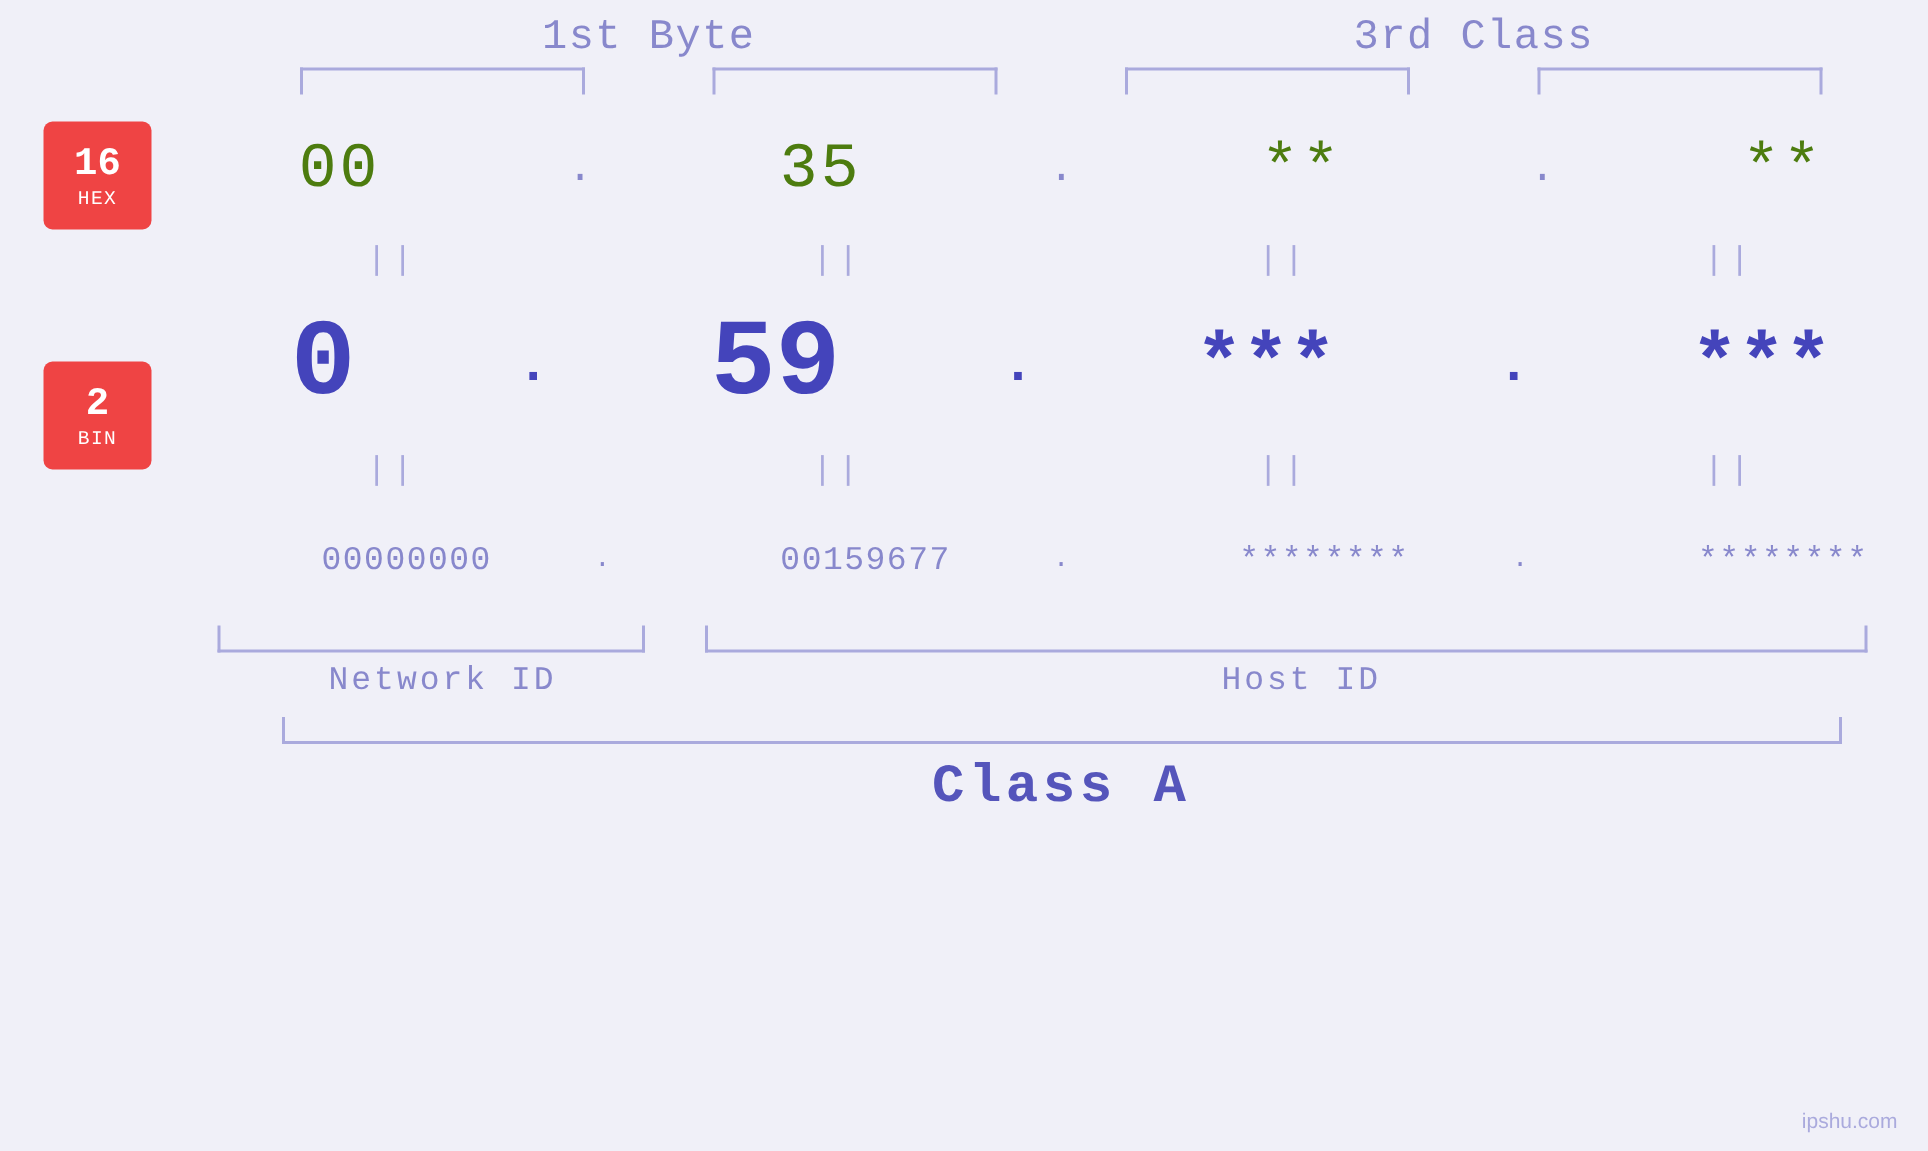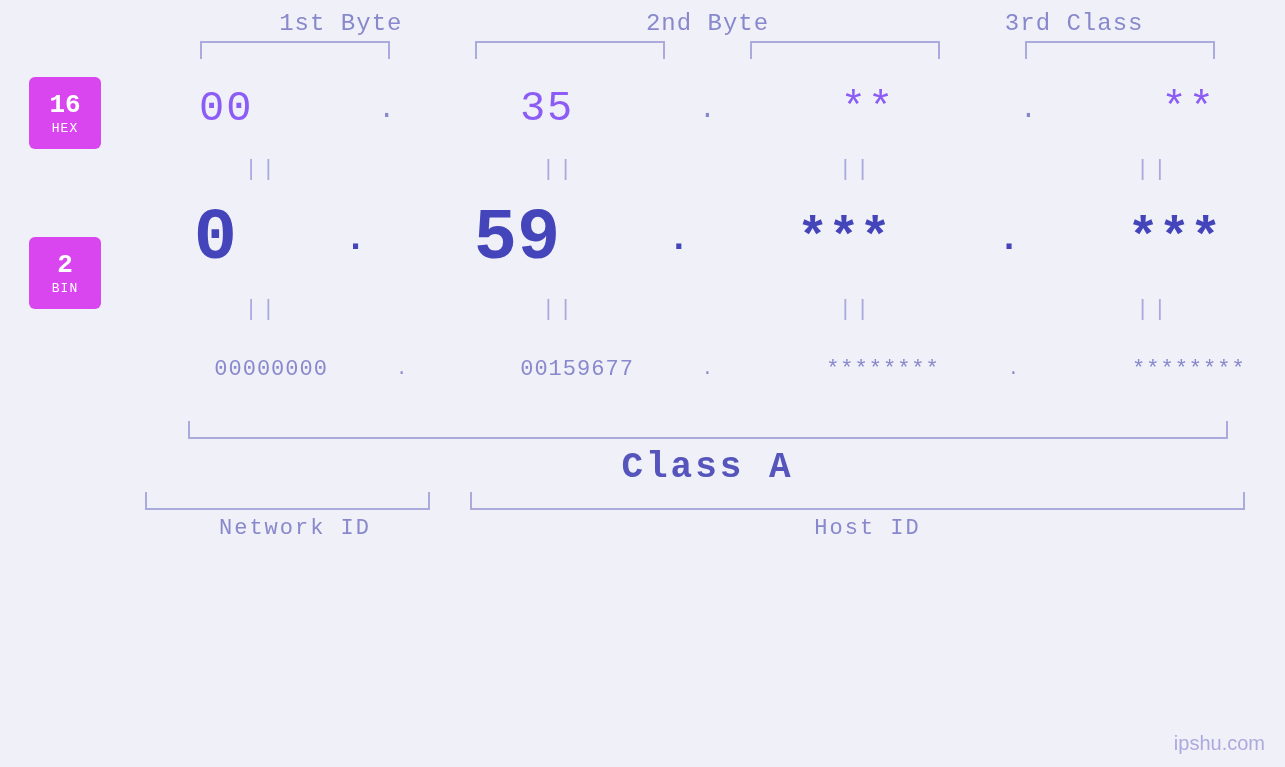--- a/index.html
+++ b/index.html
@@ -27,21 +27,21 @@
     .byte-labels-row {
       display: flex;
       width: 1100px;
       margin-left: 130px;
       justify-content: space-around;
       padding-bottom: 4px;
     }
 
     .byte-label {
       color: #8888cc;
-      font-size: 24px;
+      font-size: 28px;
       text-align: center;
       width: 220px;
       letter-spacing: 1px;
     }
 
     
     .bracket-row {
       display: flex;
       width: 1100px;
       margin-left: 130px;
@@ -53,21 +53,21 @@
       width: 190px;
       height: 18px;
       border: 2px solid #aaaadd;
       border-bottom: none;
       margin: 0 15px;
     }
 
     .badge {
       width: 72px;
       height: 72px;
-      background-color: #d946ef;
+      background-color: #ef4444;
       border-radius: 6px;
       display: flex;
       flex-direction: column;
       align-items: center;
       justify-content: center;
       color: white;
       margin-bottom: 0;
     }
 
     .badge-num {
@@ -85,21 +85,21 @@
     .dot-cell {
       width: 30px;
       text-align: center;
       color: #8888cc;
       font-size: 28px;
     }
 
     
     .hex-value {
       font-size: 42px;
-      color: #8b5cf6;
+      color: #4d7c0f;
       letter-spacing: 2px;
       text-align: center;
     }
 
     
     .dec-value {
       font-size: 72px;
       font-weight: bold;
       color: #4444bb;
     }
@@ -125,32 +125,31 @@
       text-align: center;
       width: 220px;
     }
 
     
     .watermark {
       position: absolute;
       bottom: 12px;
       right: 20px;
       color: #aaaadd;
-      font-size: 20px;
+      font-size: 14px;
       font-family: Arial, sans-serif;
     }
   </style>
 </head>
 <body>
 
 <div class="main-container">
 
   <div class="byte-labels-row">
     <div class="byte-label">1st Byte</div>
-    <div class="byte-label">2nd Byte</div>
     <div class="byte-label">3rd Class</div>
   </div>
 
   <div class="bracket-row">
     <div class="bracket"></div>
     <div class="bracket"></div>
     <div class="bracket"></div>
     <div class="bracket"></div>
   </div>
 
@@ -227,38 +226,38 @@
         <span class="bin-value">00159677</span>
         <span class="dot-cell" style="font-size:18px;">.</span>
         <span class="bin-value">********</span>
         <span class="dot-cell" style="font-size:18px;">.</span>
         <span class="bin-value">********</span>
       </div>
 
     </div>
   </div>
 
+  <div style="width:1155px; margin-left:130px; margin-top:4px;">
+
+    <div style="display:flex; align-items:flex-end;">
+
+      <div style="width:285px; height:18px; border:2px solid #aaaadd; border-top:none; margin-left:15px;"></div>
+
+      <div style="width:30px;"></div>
+
+      <div style="width:775px; height:18px; border:2px solid #aaaadd; border-top:none; margin-left:10px;"></div>
+    </div>
+
+    <div style="display:flex; margin-top:6px;">
+      <div style="width:330px; text-align:center; color:#8888cc; font-size:22px; letter-spacing:2px; font-family:'Courier New',monospace;">Network ID</div>
+      <div style="width:815px; text-align:center; color:#8888cc; font-size:22px; letter-spacing:2px; font-family:'Courier New',monospace;">Host ID</div>
+    </div>
+
+  </div>
+
   <div style="width:1155px; margin-left:130px; margin-top:12px;">
     <div style="width:1040px; height:18px; border:2px solid #aaaadd; border-top:none; margin:0 auto;"></div>
     <div style="text-align:center; color:#5555bb; font-size:36px; letter-spacing:3px; margin-top:8px; font-family:'Courier New',monospace; font-weight:bold;">Class A</div>
   </div>
 
-  <div style="width:1155px; margin-left:130px; margin-top:4px;">
-
-    <div style="display:flex; align-items:flex-end;">
-
-      <div style="width:285px; height:18px; border:2px solid #aaaadd; border-top:none; margin-left:15px;"></div>
-
-      <div style="width:30px;"></div>
-
-      <div style="width:775px; height:18px; border:2px solid #aaaadd; border-top:none; margin-left:10px;"></div>
-    </div>
-
-    <div style="display:flex; margin-top:6px;">
-      <div style="width:330px; text-align:center; color:#8888cc; font-size:22px; letter-spacing:2px; font-family:'Courier New',monospace;">Network ID</div>
-      <div style="width:815px; text-align:center; color:#8888cc; font-size:22px; letter-spacing:2px; font-family:'Courier New',monospace;">Host ID</div>
-    </div>
-
-  </div>
-
   <div class="watermark">ipshu.com</div>
 
 </div>
 
 </body></html>

